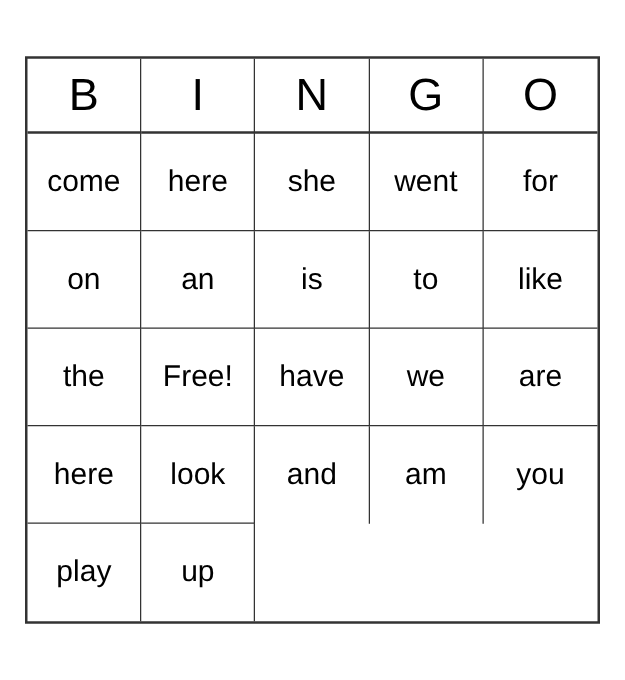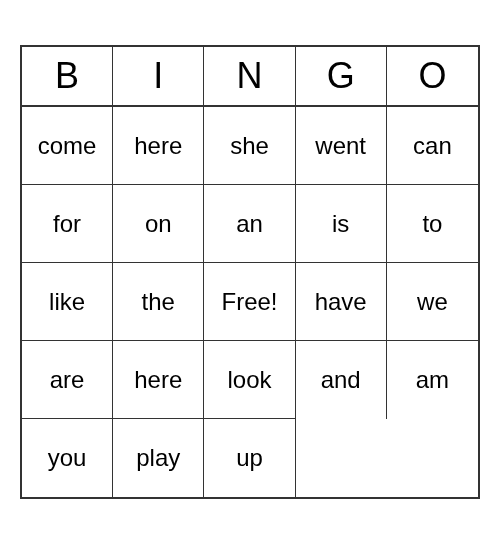--- a/index.html
+++ b/index.html
@@ -76,21 +76,20 @@
       <div class="bingo-header-cell">I</div>
       <div class="bingo-header-cell">N</div>
       <div class="bingo-header-cell">G</div>
       <div class="bingo-header-cell">O</div>
     </div>
   <div class="bingo-grid">
   <div class="bingo-cell">come</div>
       <div class="bingo-cell">here</div>
       <div class="bingo-cell">she</div>
       <div class="bingo-cell">went</div>
-      <div class="bingo-cell">can</div>
       <div class="bingo-cell">for</div>
       <div class="bingo-cell">on</div>
       <div class="bingo-cell">an</div>
       <div class="bingo-cell">is</div>
       <div class="bingo-cell">to</div>
       <div class="bingo-cell">like</div>
       <div class="bingo-cell">the</div>
       <div class="bingo-cell">Free!</div>
       <div class="bingo-cell">have</div>
       <div class="bingo-cell">we</div>

